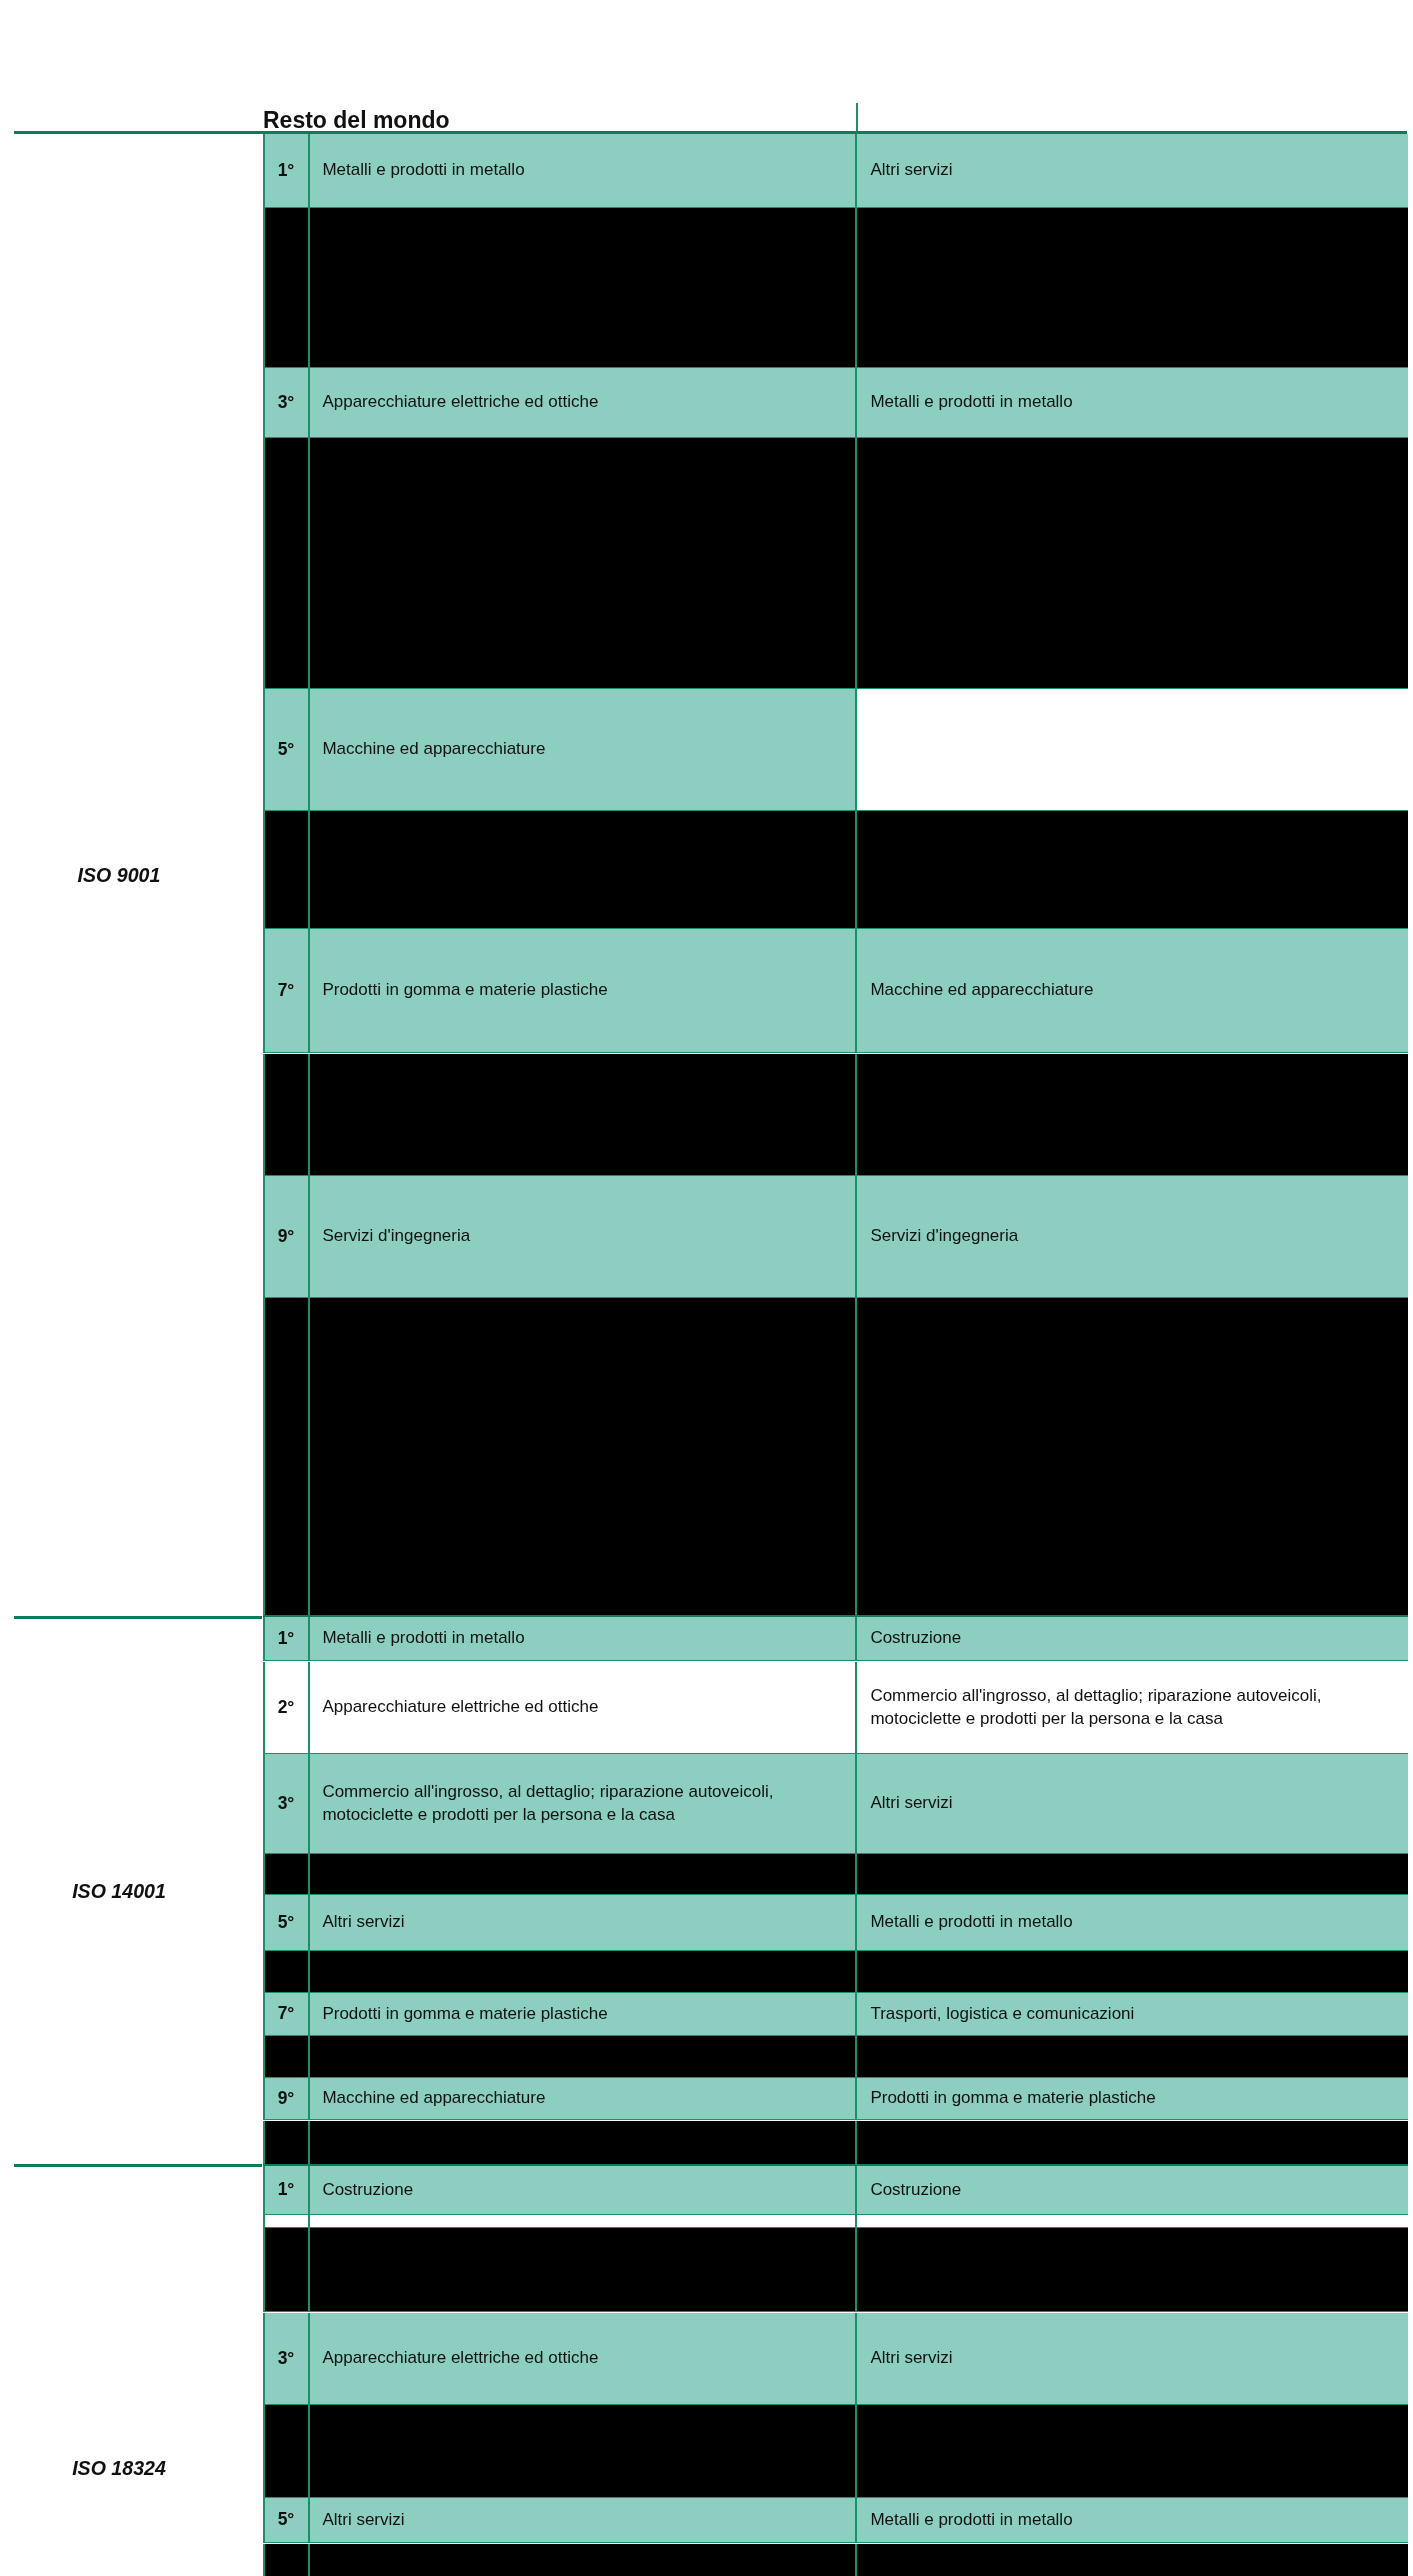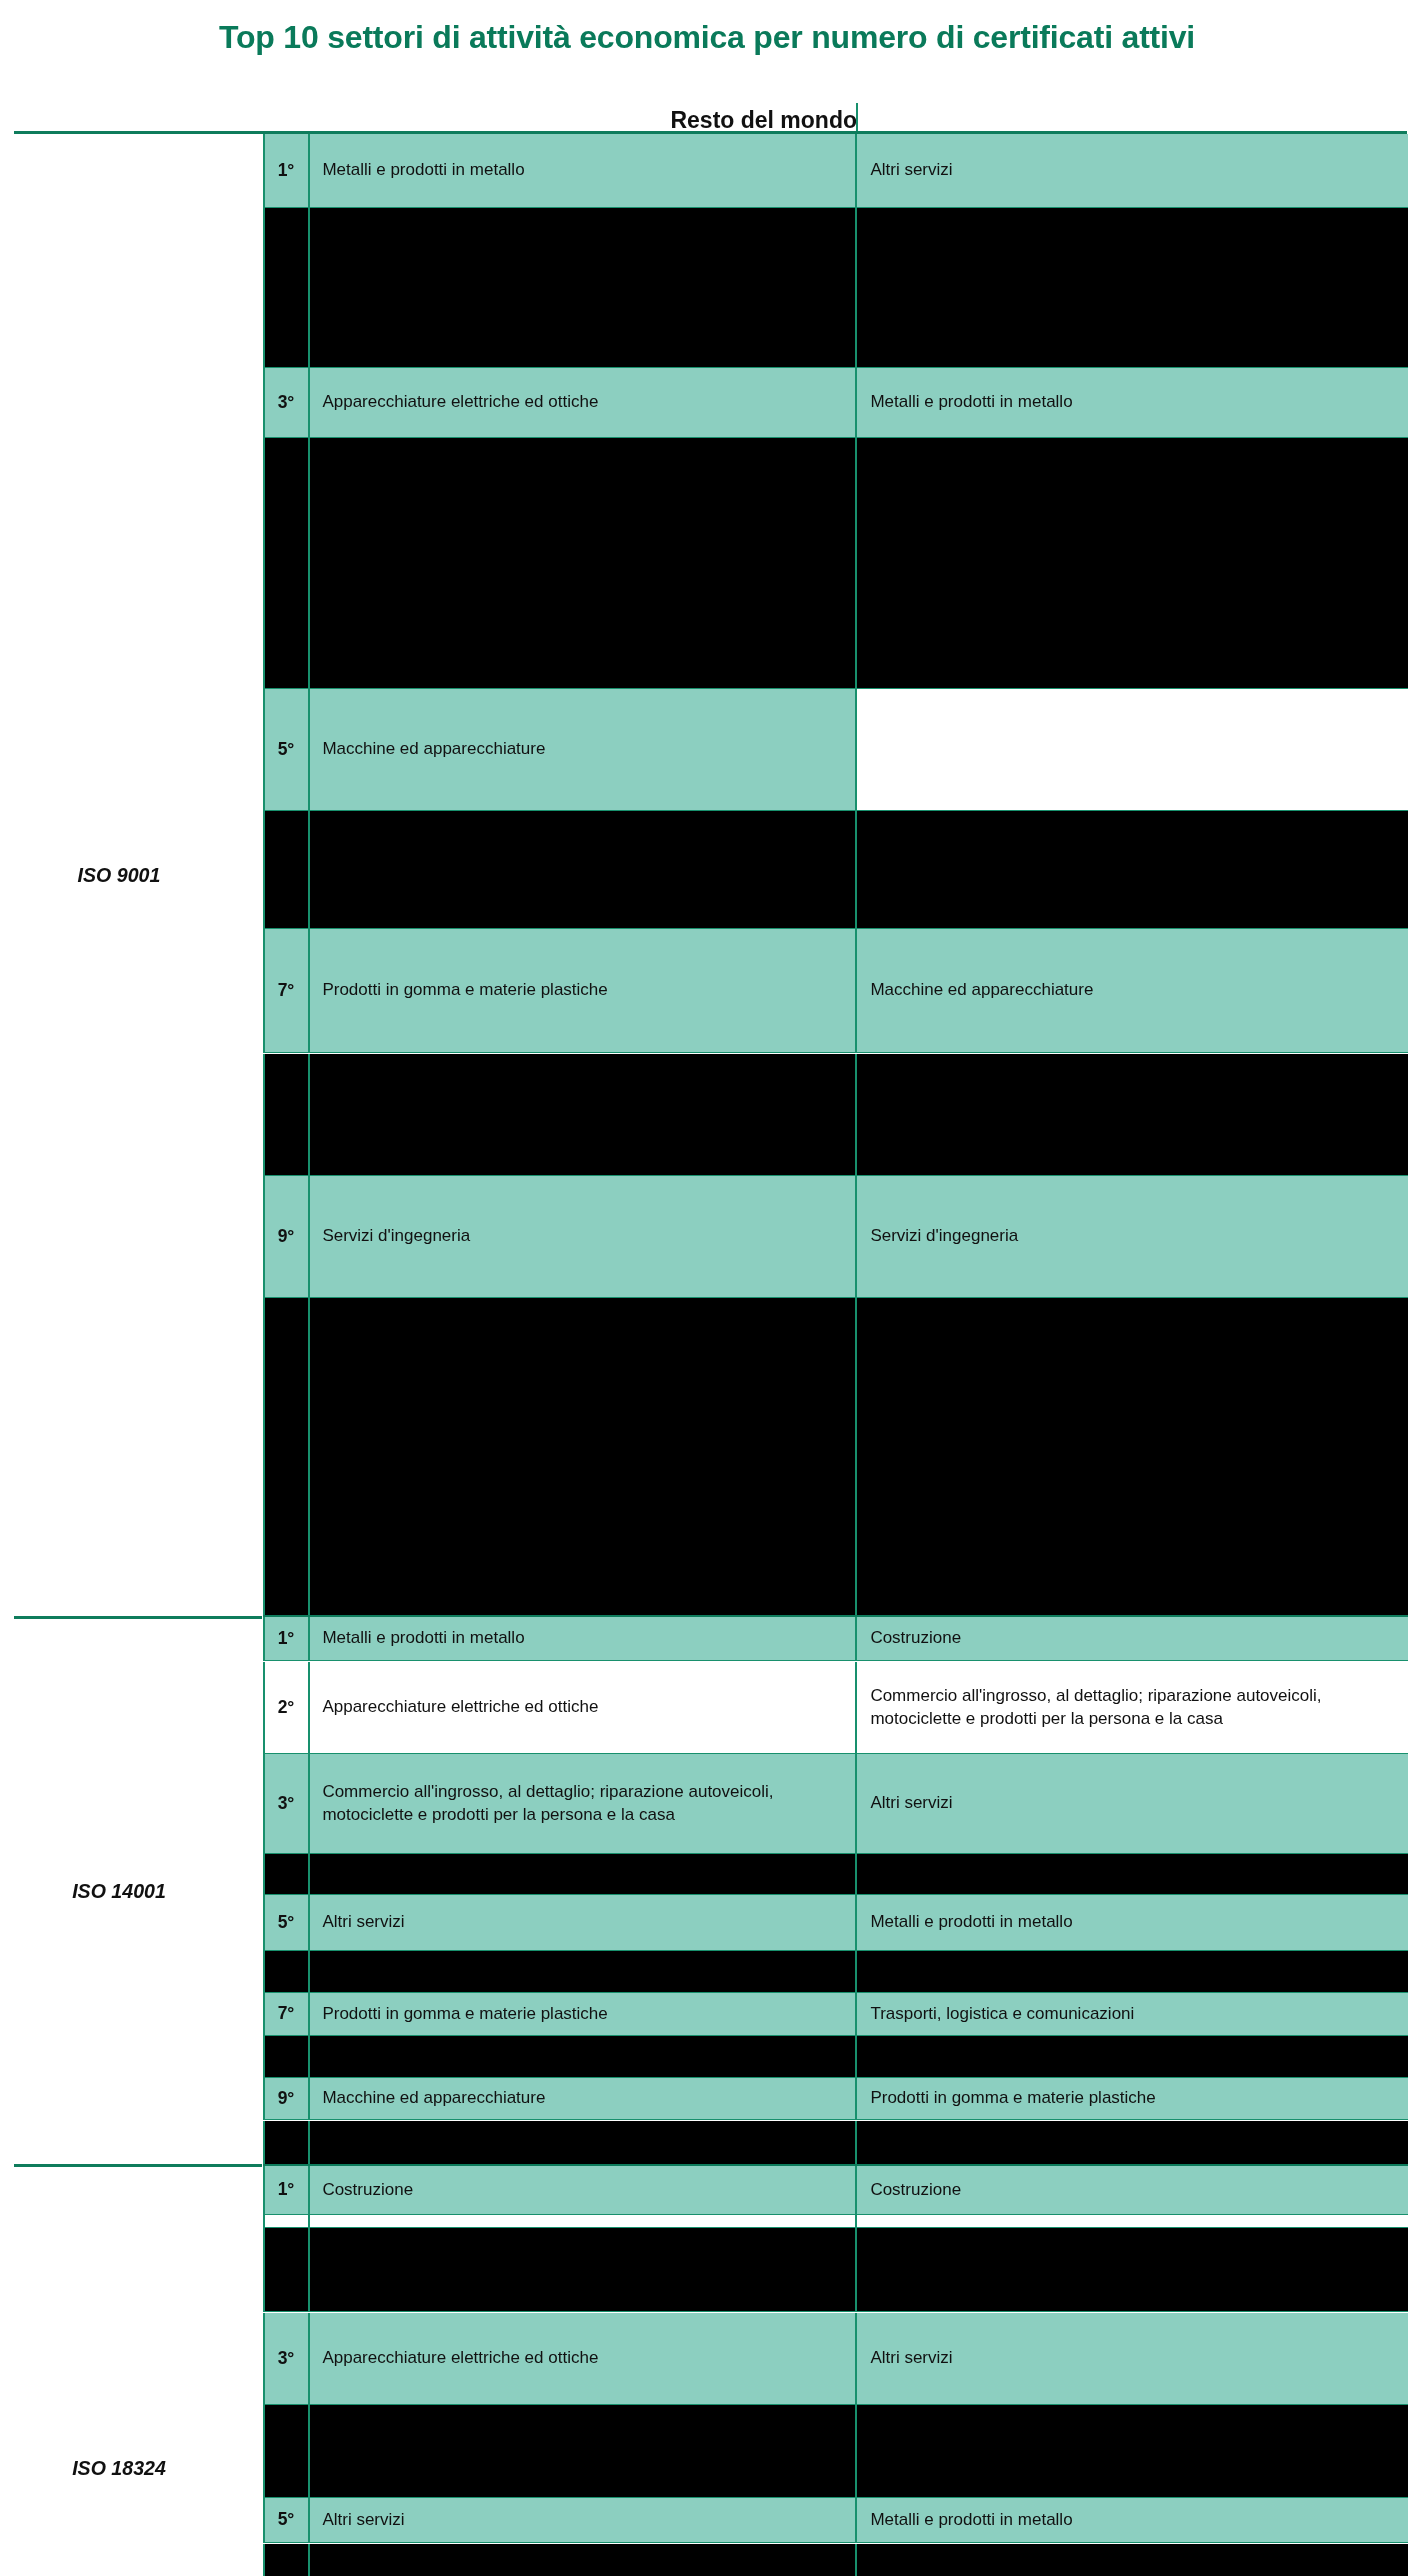--- a/index.html
+++ b/index.html
@@ -28,21 +28,21 @@
     color:#0a7a5a;
     letter-spacing:-0.2px;
     line-height:1.1;
   }
 
   
   .colhead{
     position:absolute;
     top:98px;
     height:45px;
-    text-align:right;
+    text-align:left;
     font-size:23px;
     font-weight:bold;
     color:#111111;
     line-height:45px;
   }
   .colhead.world{ left:263px; width:594px; }
   .colhead.italy{ left:856px; width:551px; }
 
   .headdivider{
     position:absolute;
@@ -120,21 +120,20 @@
   }
   .vline.v1{ left:45px; }
   .vline.v2{ left:592px; }
   .vline.vleft{ left:0px; }
 </style>
 </head>
 <body>
 
 <div id="page">
 
-  <div class="title">Top 10 settori di attività economica per numero di certificati attivi</div>
 
   <div class="colhead world">Resto del mondo</div>
   <div class="headdivider"></div>
 
   <div class="topline"></div>
 
   <div id="table-body">
       <div class="row sep-thin" style="top: 134px; height: 74px;">
         <div class="cell c-rank fill-teal">
           <span class="txt">1°</span>

